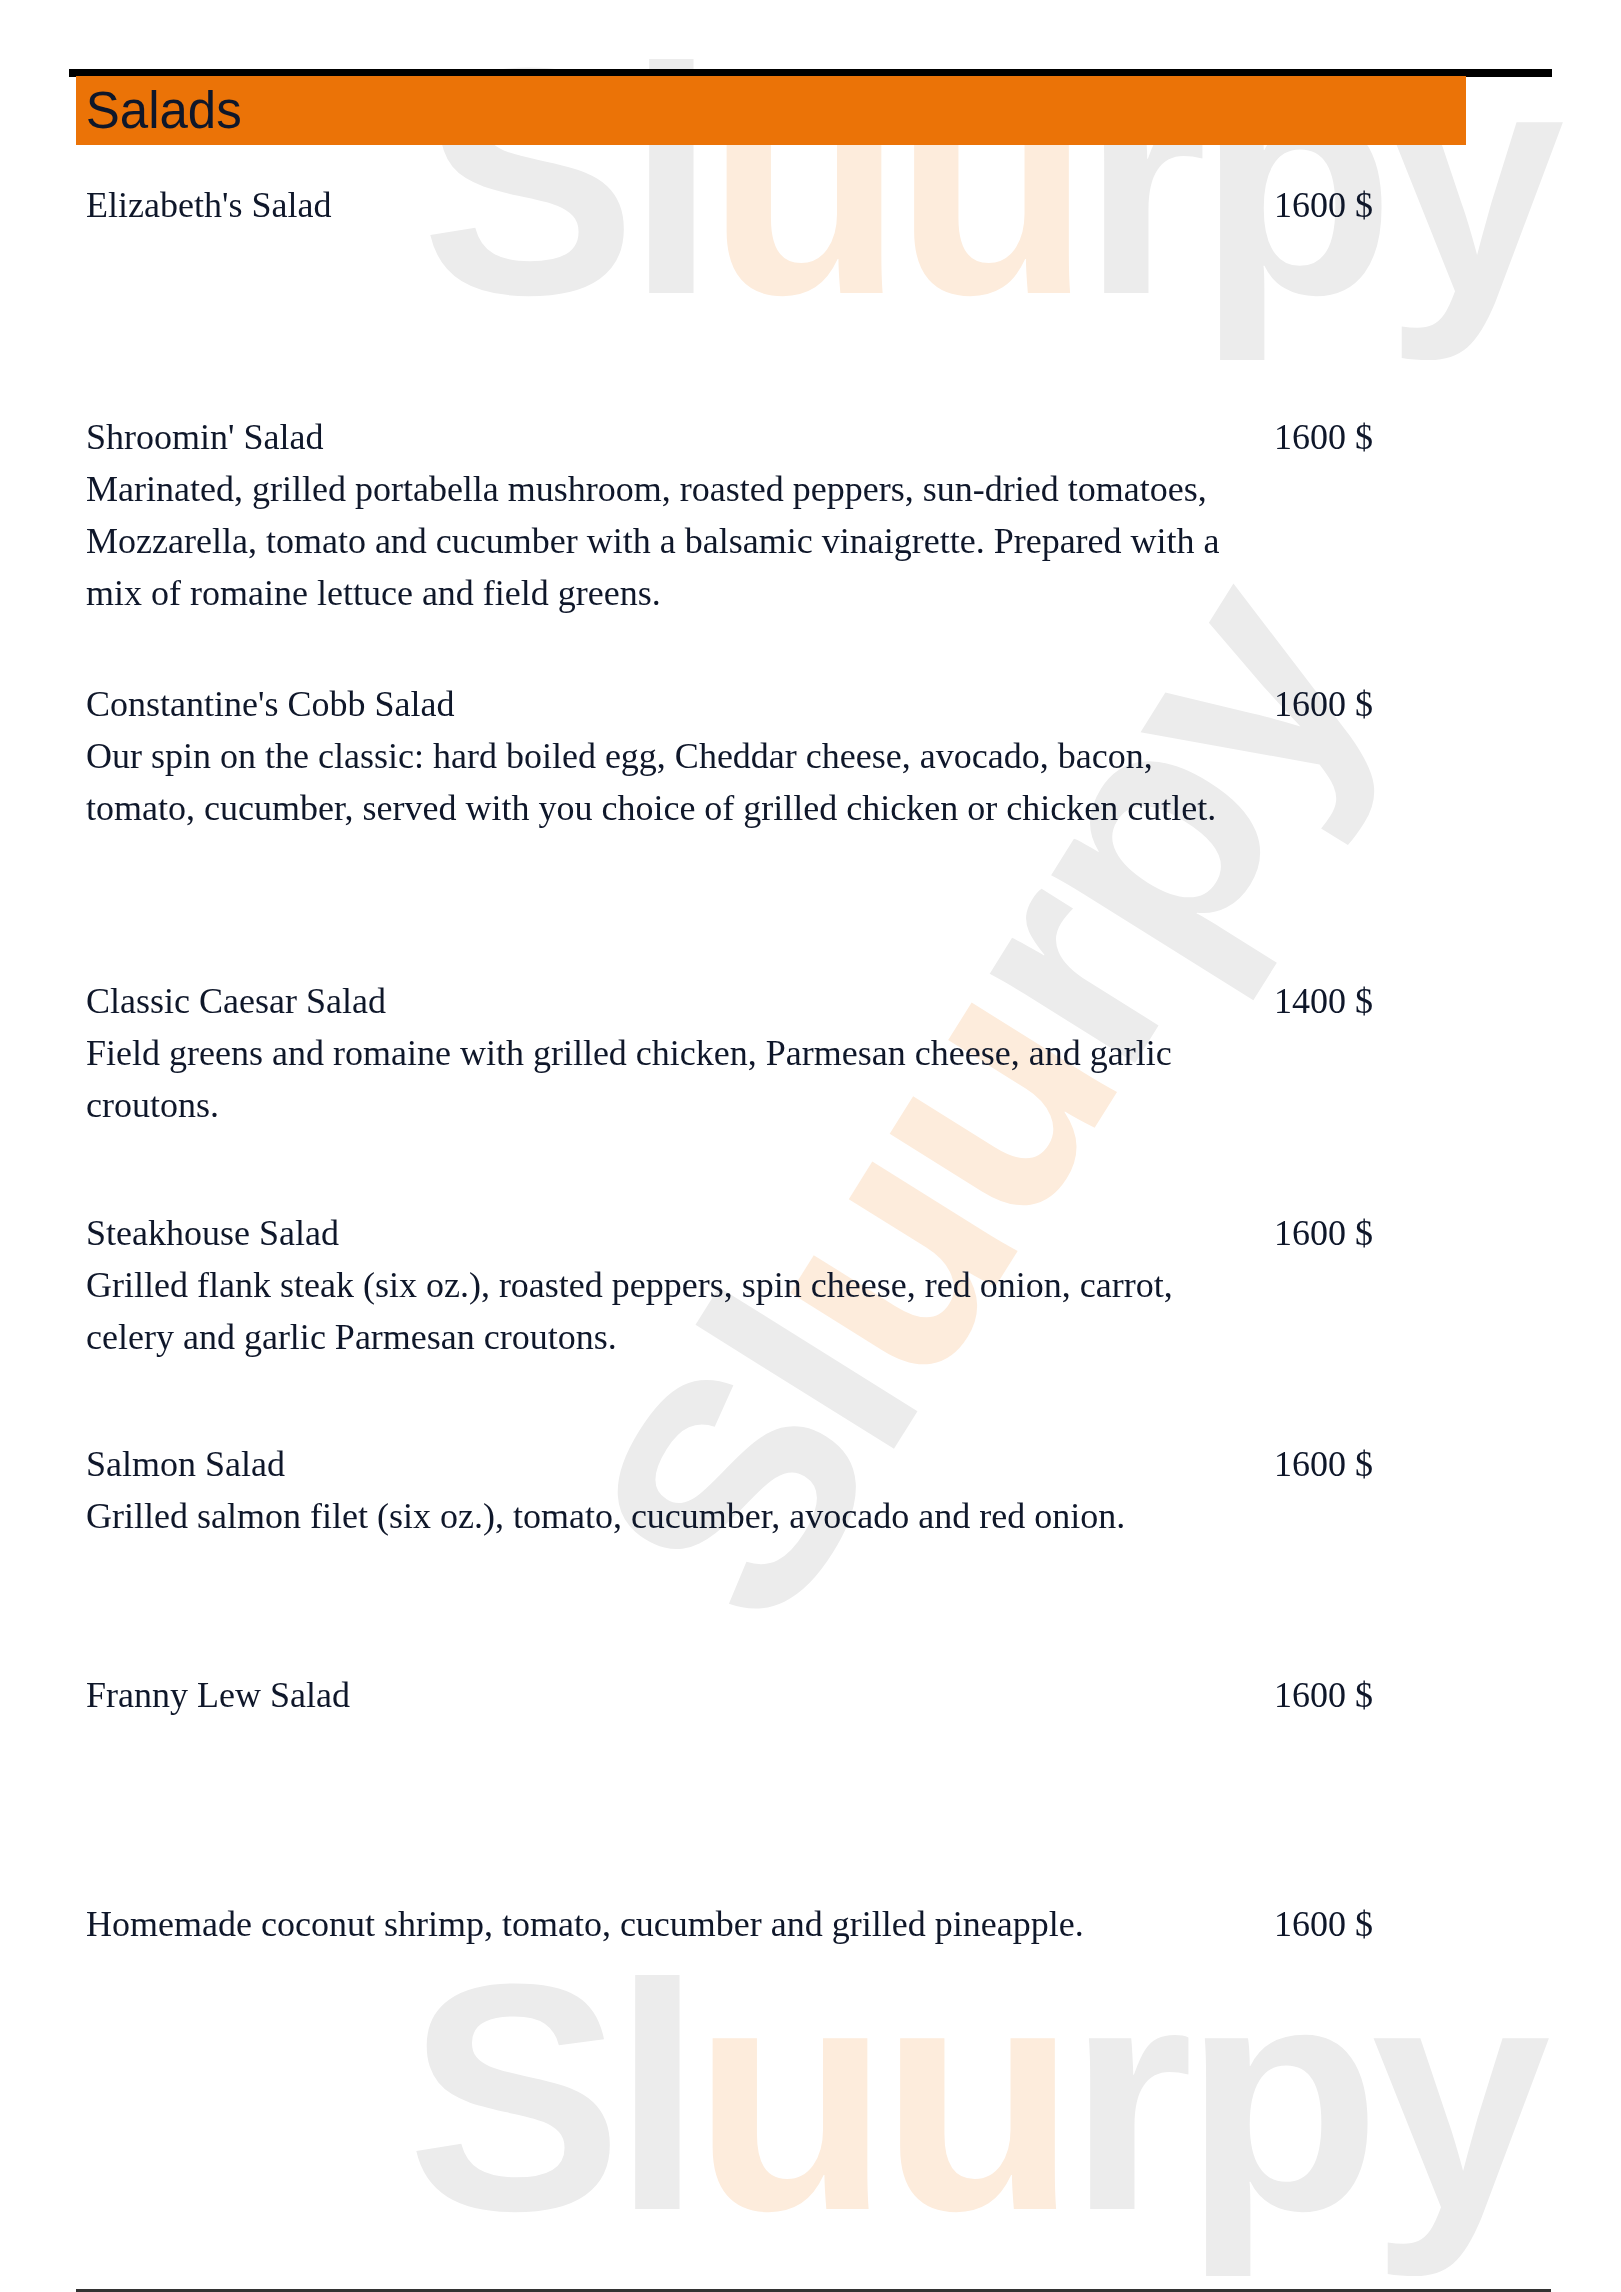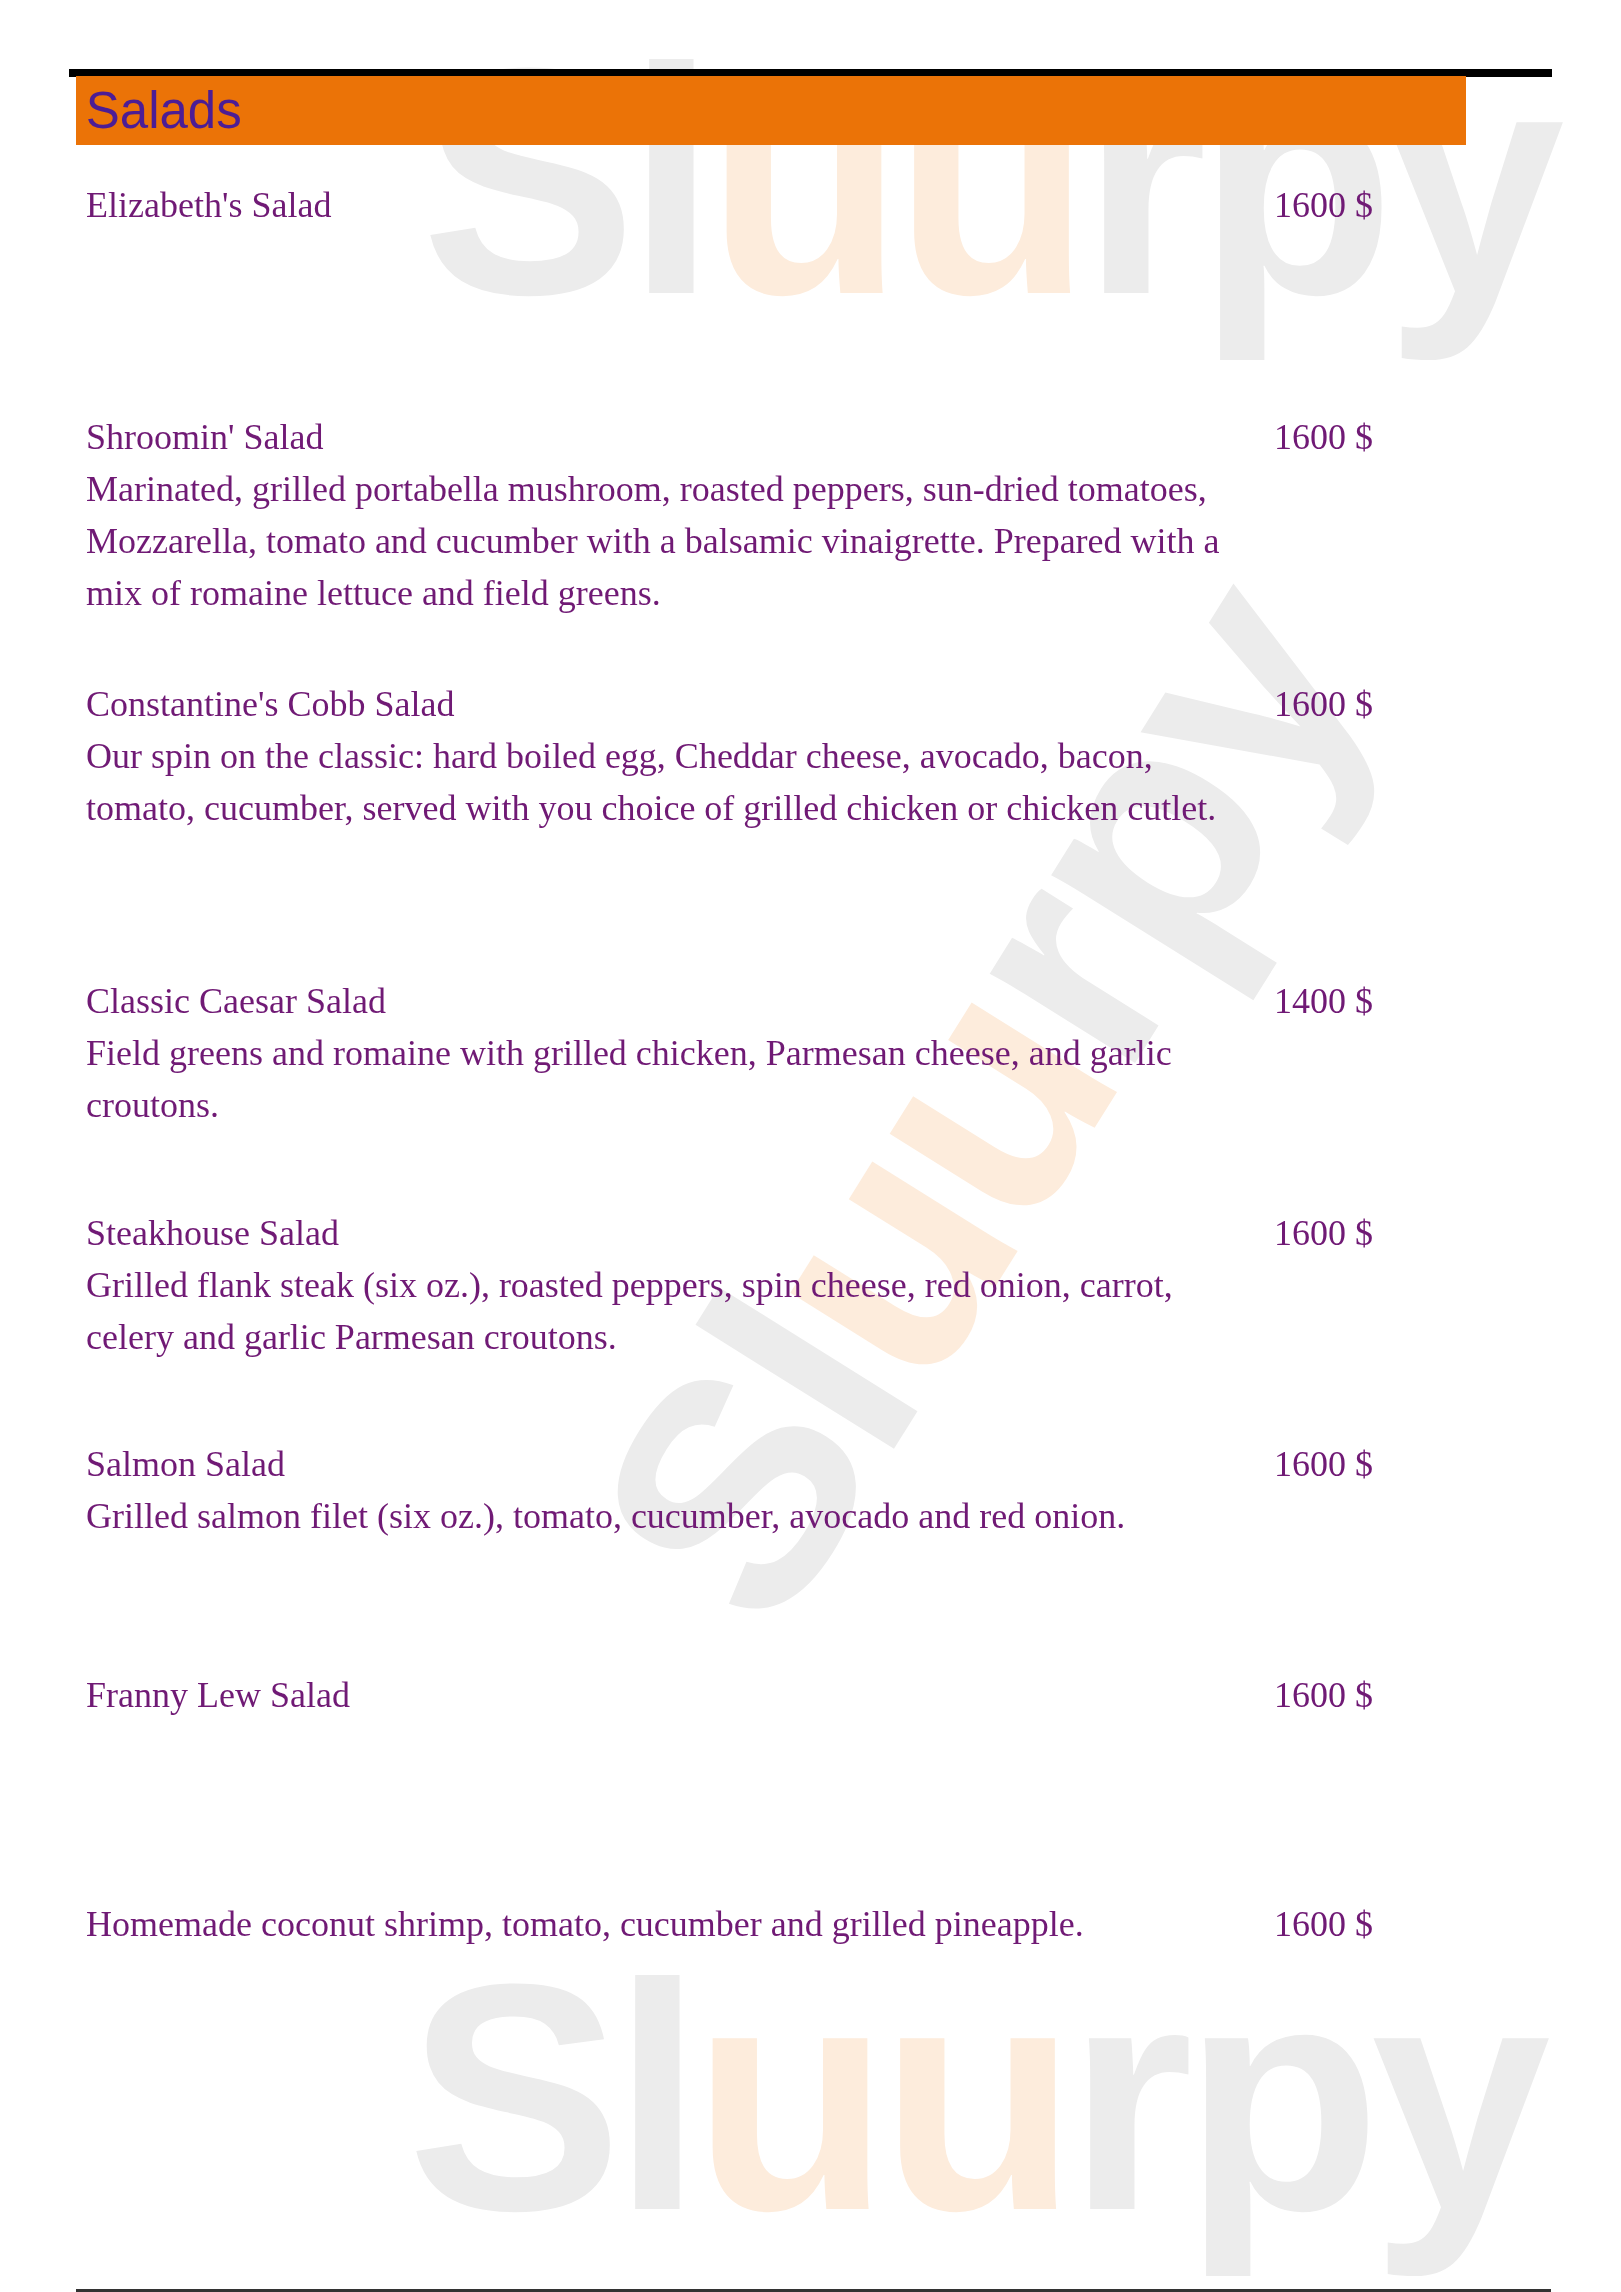--- a/index.html
+++ b/index.html
@@ -12,25 +12,25 @@
           color: #ececec; pointer-events: none; z-index: 0; }
     .wm .u { color: #fdecdc; }
     .wm-top { left: 421px; top: 19.6px; }
     .wm-mid { left: 412px; top: 941px; transform: rotate(-58deg); transform-origin: center; }
     .wm-bot { left: 407px; top: 1936px; }
 
     .top-rule { position: absolute; left: 69px; top: 69px; width: 1483px; height: 7.8px; background: #000; z-index: 2; }
     .section-bar { position: absolute; left: 76px; top: 76px; width: 1390px; height: 69px;
                    background: #eb7307; z-index: 2; }
     .section-title { position: absolute; left: 9.8px; top: 5.9px; font-family: "Liberation Sans", sans-serif;
-                     font-size: 51px; line-height: 57px; color: #4c1d95; }
+                     font-size: 51px; line-height: 57px; color: #0f172a; }
 
     .item { position: absolute; left: 86px; width: 1372px; z-index: 3; }
     .item-name, .item-desc, .item-price { font-family: "Liberation Serif", serif; font-size: 36px;
-               line-height: 52px; color: #701a75; }
+               line-height: 52px; color: #0f172a; }
     .item-name { display: block; }
     .item-desc { display: block; width: 1157px; }
     .item-price { position: absolute; left: 1188px; top: 0; white-space: nowrap; }
 
     .bottom-rule { position: absolute; left: 76px; top: 2289px; width: 1475px; height: 2.9px; background: #333; z-index: 2; }
   </style>
 </head>
 <body>
 
 <div class="page">

